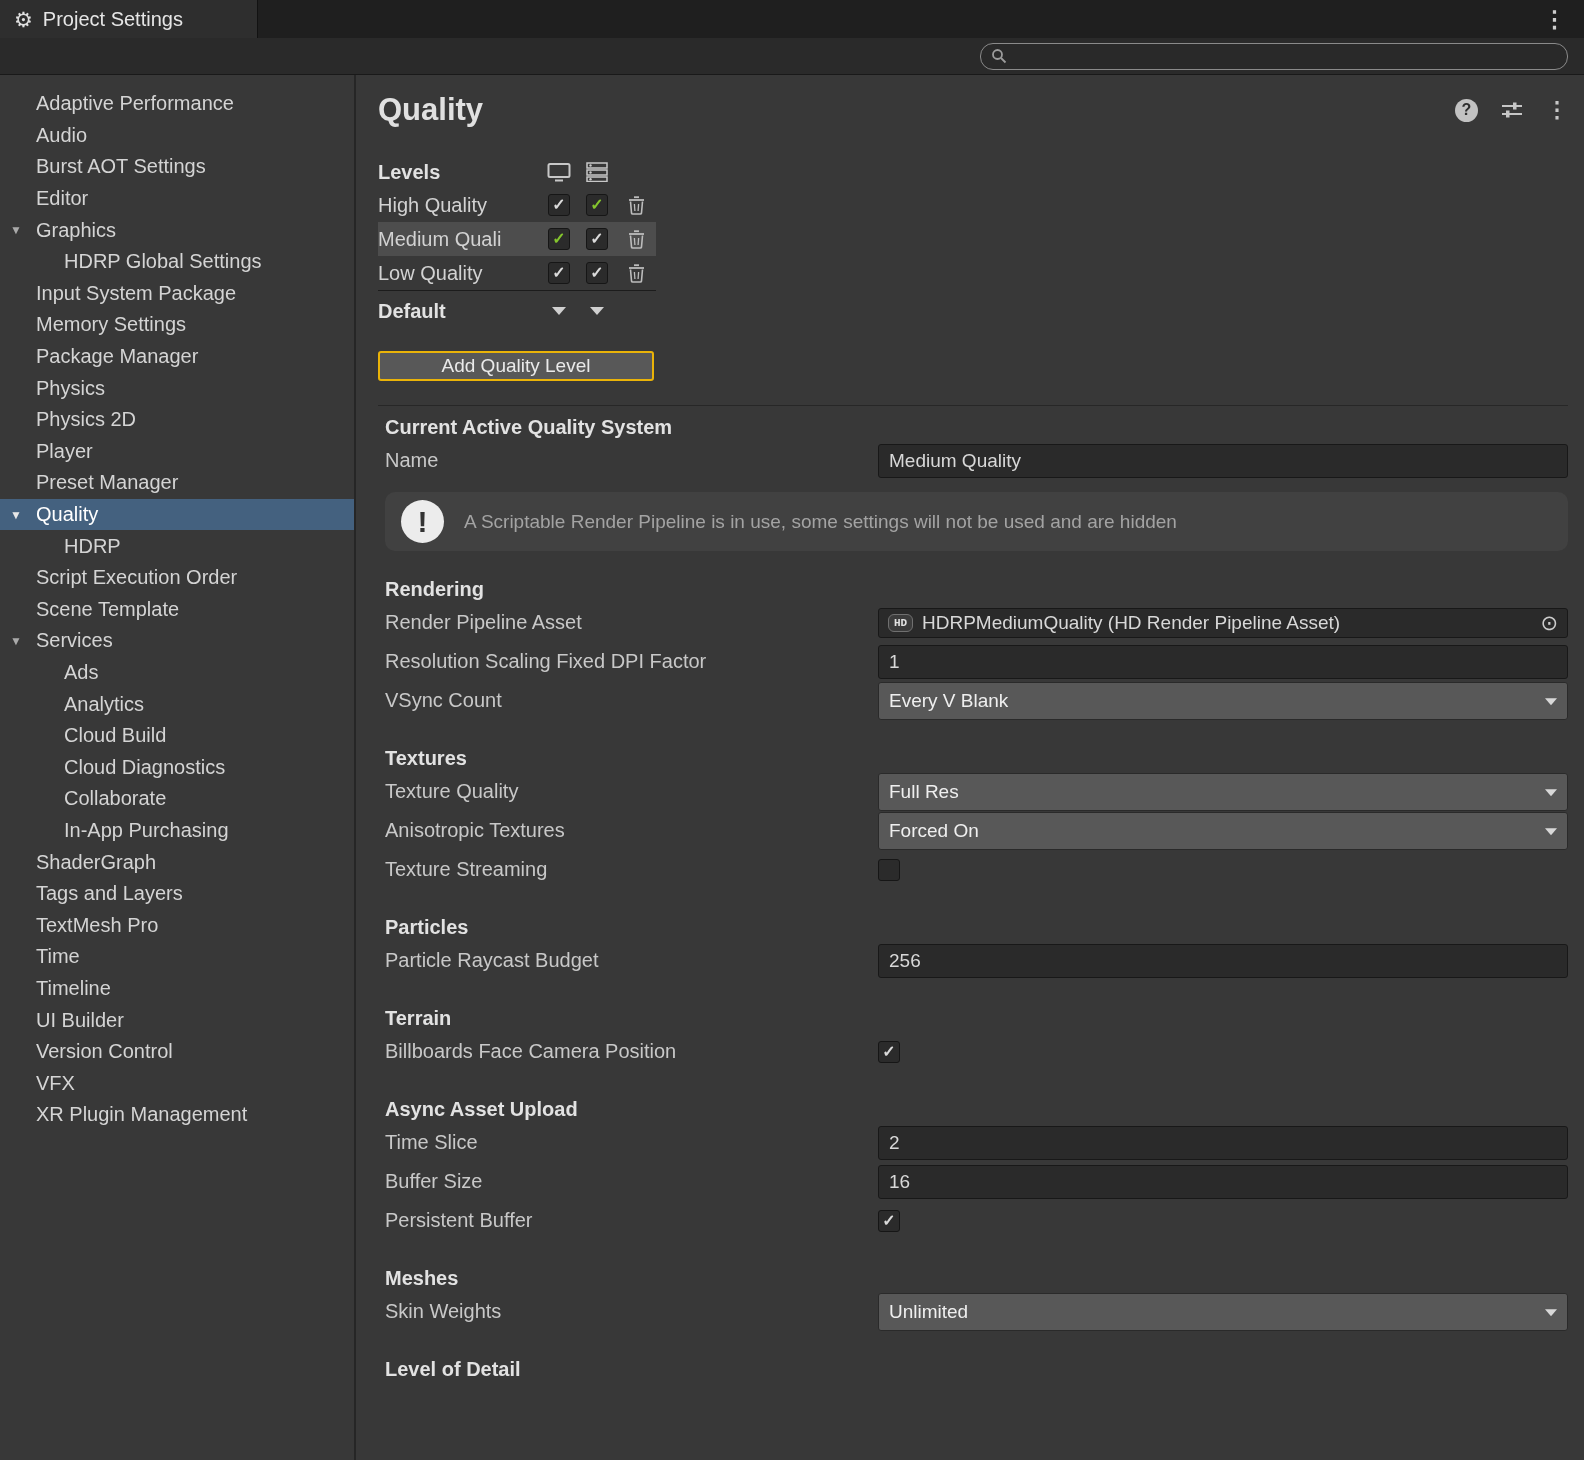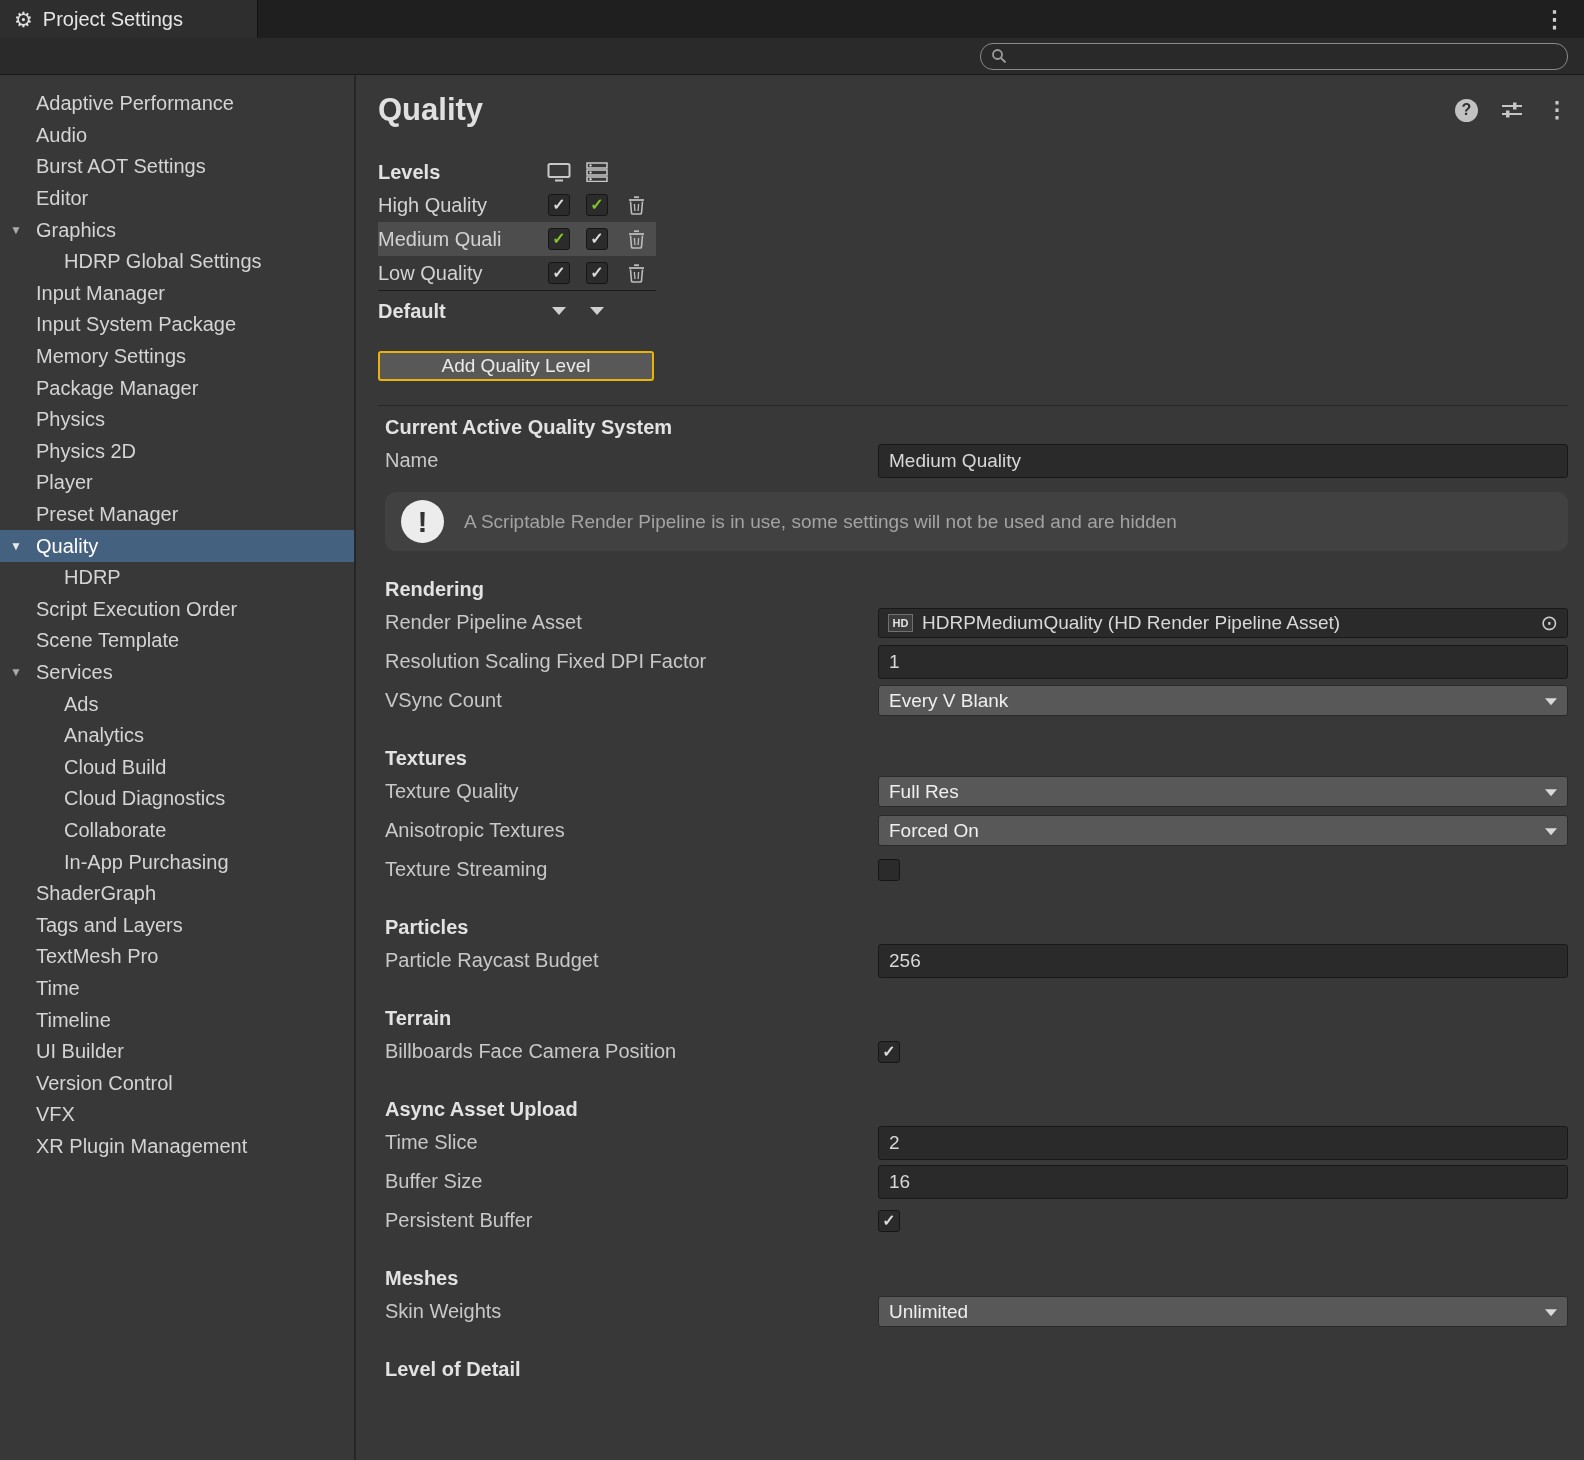--- a/index.html
+++ b/index.html
@@ -73,30 +73,30 @@
   .main-divider { border:none; border-top:1px solid #272727; margin:24px 0 2px 0; }
 
   
   .section-title { font-size:20px; font-weight:bold; color:#e2e2e2; margin:27px 0 2px 7px; }
   .section.first .section-title { margin-top:10px; }
   .frow { display:flex; align-items:center; height:39px; margin-left:7px; }
   .flabel { flex:0 0 493px; font-size:20px; color:#c8c8c8; white-space:nowrap; overflow:hidden; }
   .fctrl { flex:1; display:flex; align-items:center; min-width:0; }
   .textfield { flex:1; height:25px; background:#2a2a2a; border:1px solid #181818; border-radius:3px;
                display:flex; align-items:center; padding:16px 10px; font-size:19px; color:#d8d8d8; cursor:text; }
-  .dropdown { flex:1; height:31px; background:#585858; border:1px solid #2a2a2a; border-radius:3px;
+  .dropdown { flex:1; height:38px; background:#585858; border:1px solid #2a2a2a; border-radius:3px;
               display:flex; align-items:center; padding:0 34px 0 10px; font-size:19px; color:#efefef;
               position:relative; cursor:pointer; }
   .dropdown .dd-arrow { position:absolute; right:10px; top:50%; transform:translateY(-40%);
               width:0; height:0; border-left:6px solid transparent; border-right:6px solid transparent;
               border-top:7px solid #d8d8d8; }
   .objectfield { flex:1; height:30px; background:#2a2a2a; border:1px solid #181818; border-radius:3px;
                  display:flex; align-items:center; gap:9px; padding:0 9px; font-size:19px; color:#d8d8d8; cursor:pointer; }
-  .hd-badge { flex:none; width:25px; height:18px; background:#3c3c3c; border:1px solid #707070; border-radius:0;
-              color:#e2e2e2; font-size:11px; font-weight:bold; display:flex; align-items:center; justify-content:center; }
+  .hd-badge { flex:none; width:25px; height:18px; background:#3c3c3c; border:1px solid #707070; border-radius:6px;
+              color:#e2e2e2; font-size:11px; font-weight:bold; display:flex; align-items:center; justify-content:center;font-family:Liberation Mono, monospace; }
   .picker { margin-left:auto; color:#cccccc; font-size:21px; line-height:1; cursor:pointer; }
 
   
   .infobox { margin:12px 0 0 7px; background:#414141; border-radius:10px; display:flex;
              align-items:center; gap:20px; padding:8px 16px; min-height:58px; }
   .info-icon { flex:none; width:43px; height:43px; border-radius:50%; background:#ececec; color:#333333;
                font-size:30px; font-weight:bold; display:flex; align-items:center; justify-content:center; }
   .info-text { font-size:19px; color:#a3a3a3; }
 
   svg { display:block; }
@@ -129,21 +129,20 @@
     <div class="sidebar">
       <div class="side-item">Adaptive Performance</div>
       <div class="side-item">Audio</div>
       <div class="side-item">Burst AOT Settings</div>
       <div class="side-item">Editor</div>
       <div class="side-item">
         <span class="fold">▼</span>
         <span>Graphics</span>
       </div>
       <div class="side-item indent">HDRP Global Settings</div>
-      <div class="side-item">Input Manager</div>
       <div class="side-item">Input System Package</div>
       <div class="side-item">Memory Settings</div>
       <div class="side-item">Package Manager</div>
       <div class="side-item">Physics</div>
       <div class="side-item">Physics 2D</div>
       <div class="side-item">Player</div>
       <div class="side-item">Preset Manager</div>
       <div class="side-item selected">
         <span class="fold">▼</span>
         <span>Quality</span>

